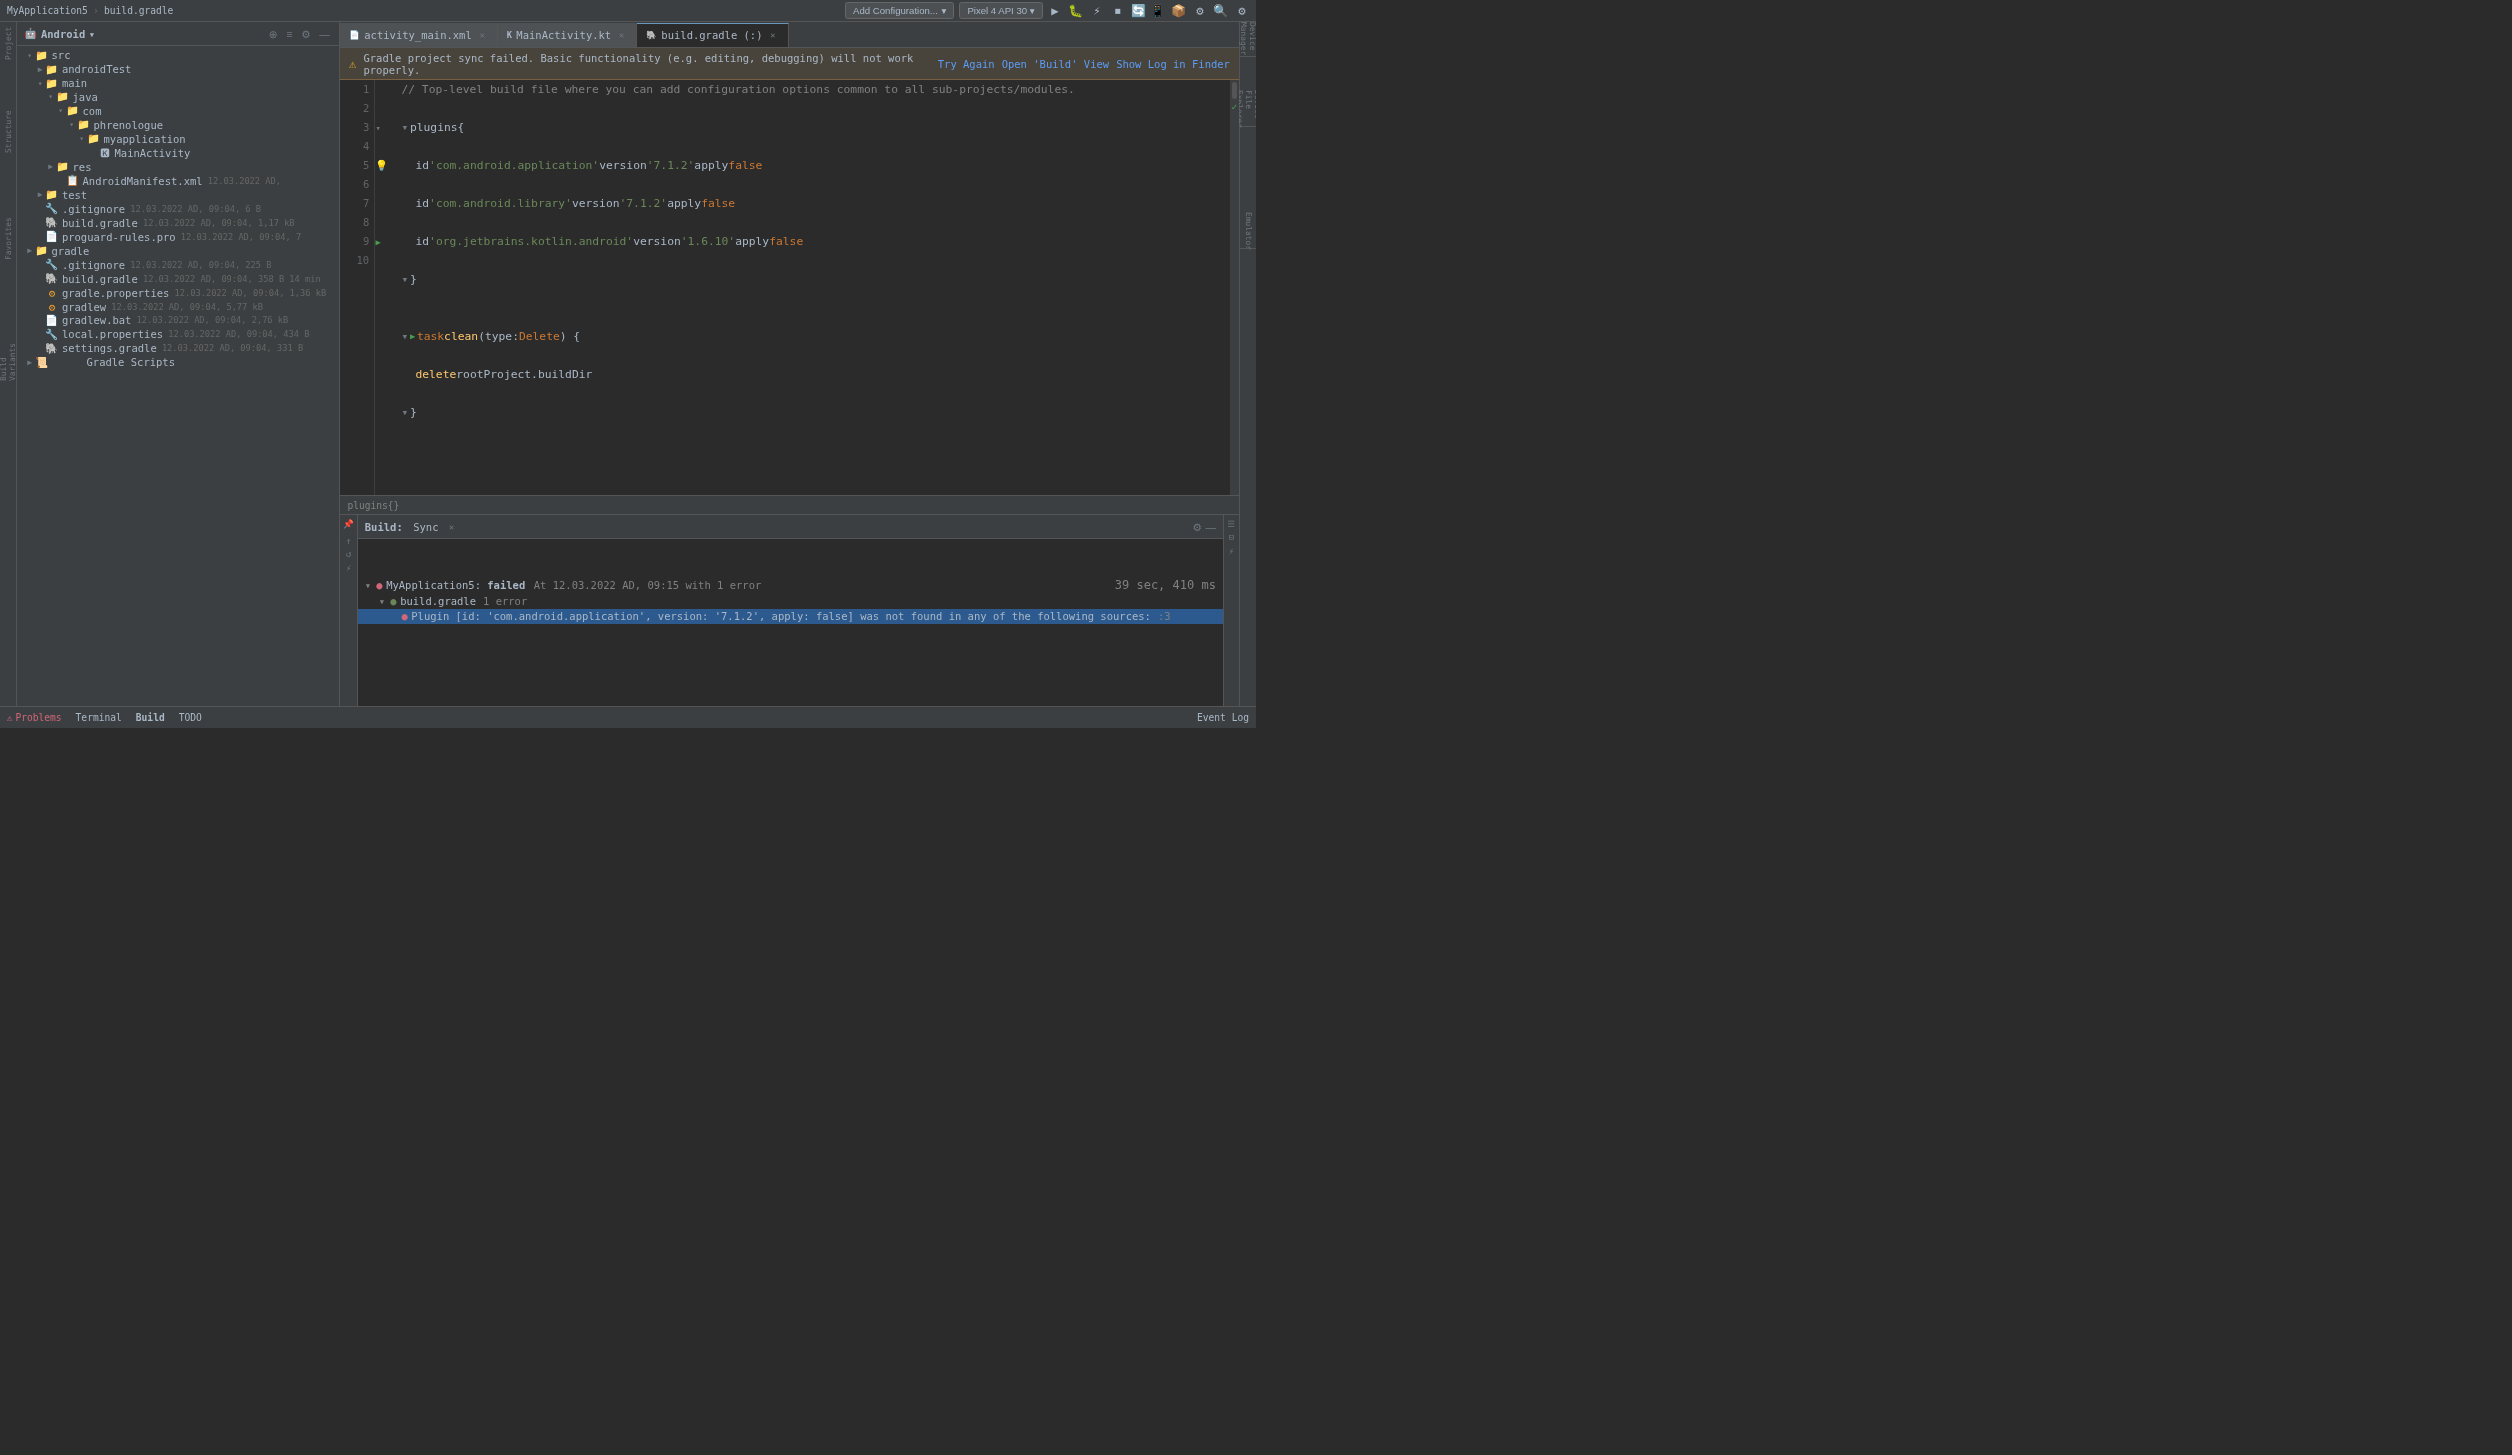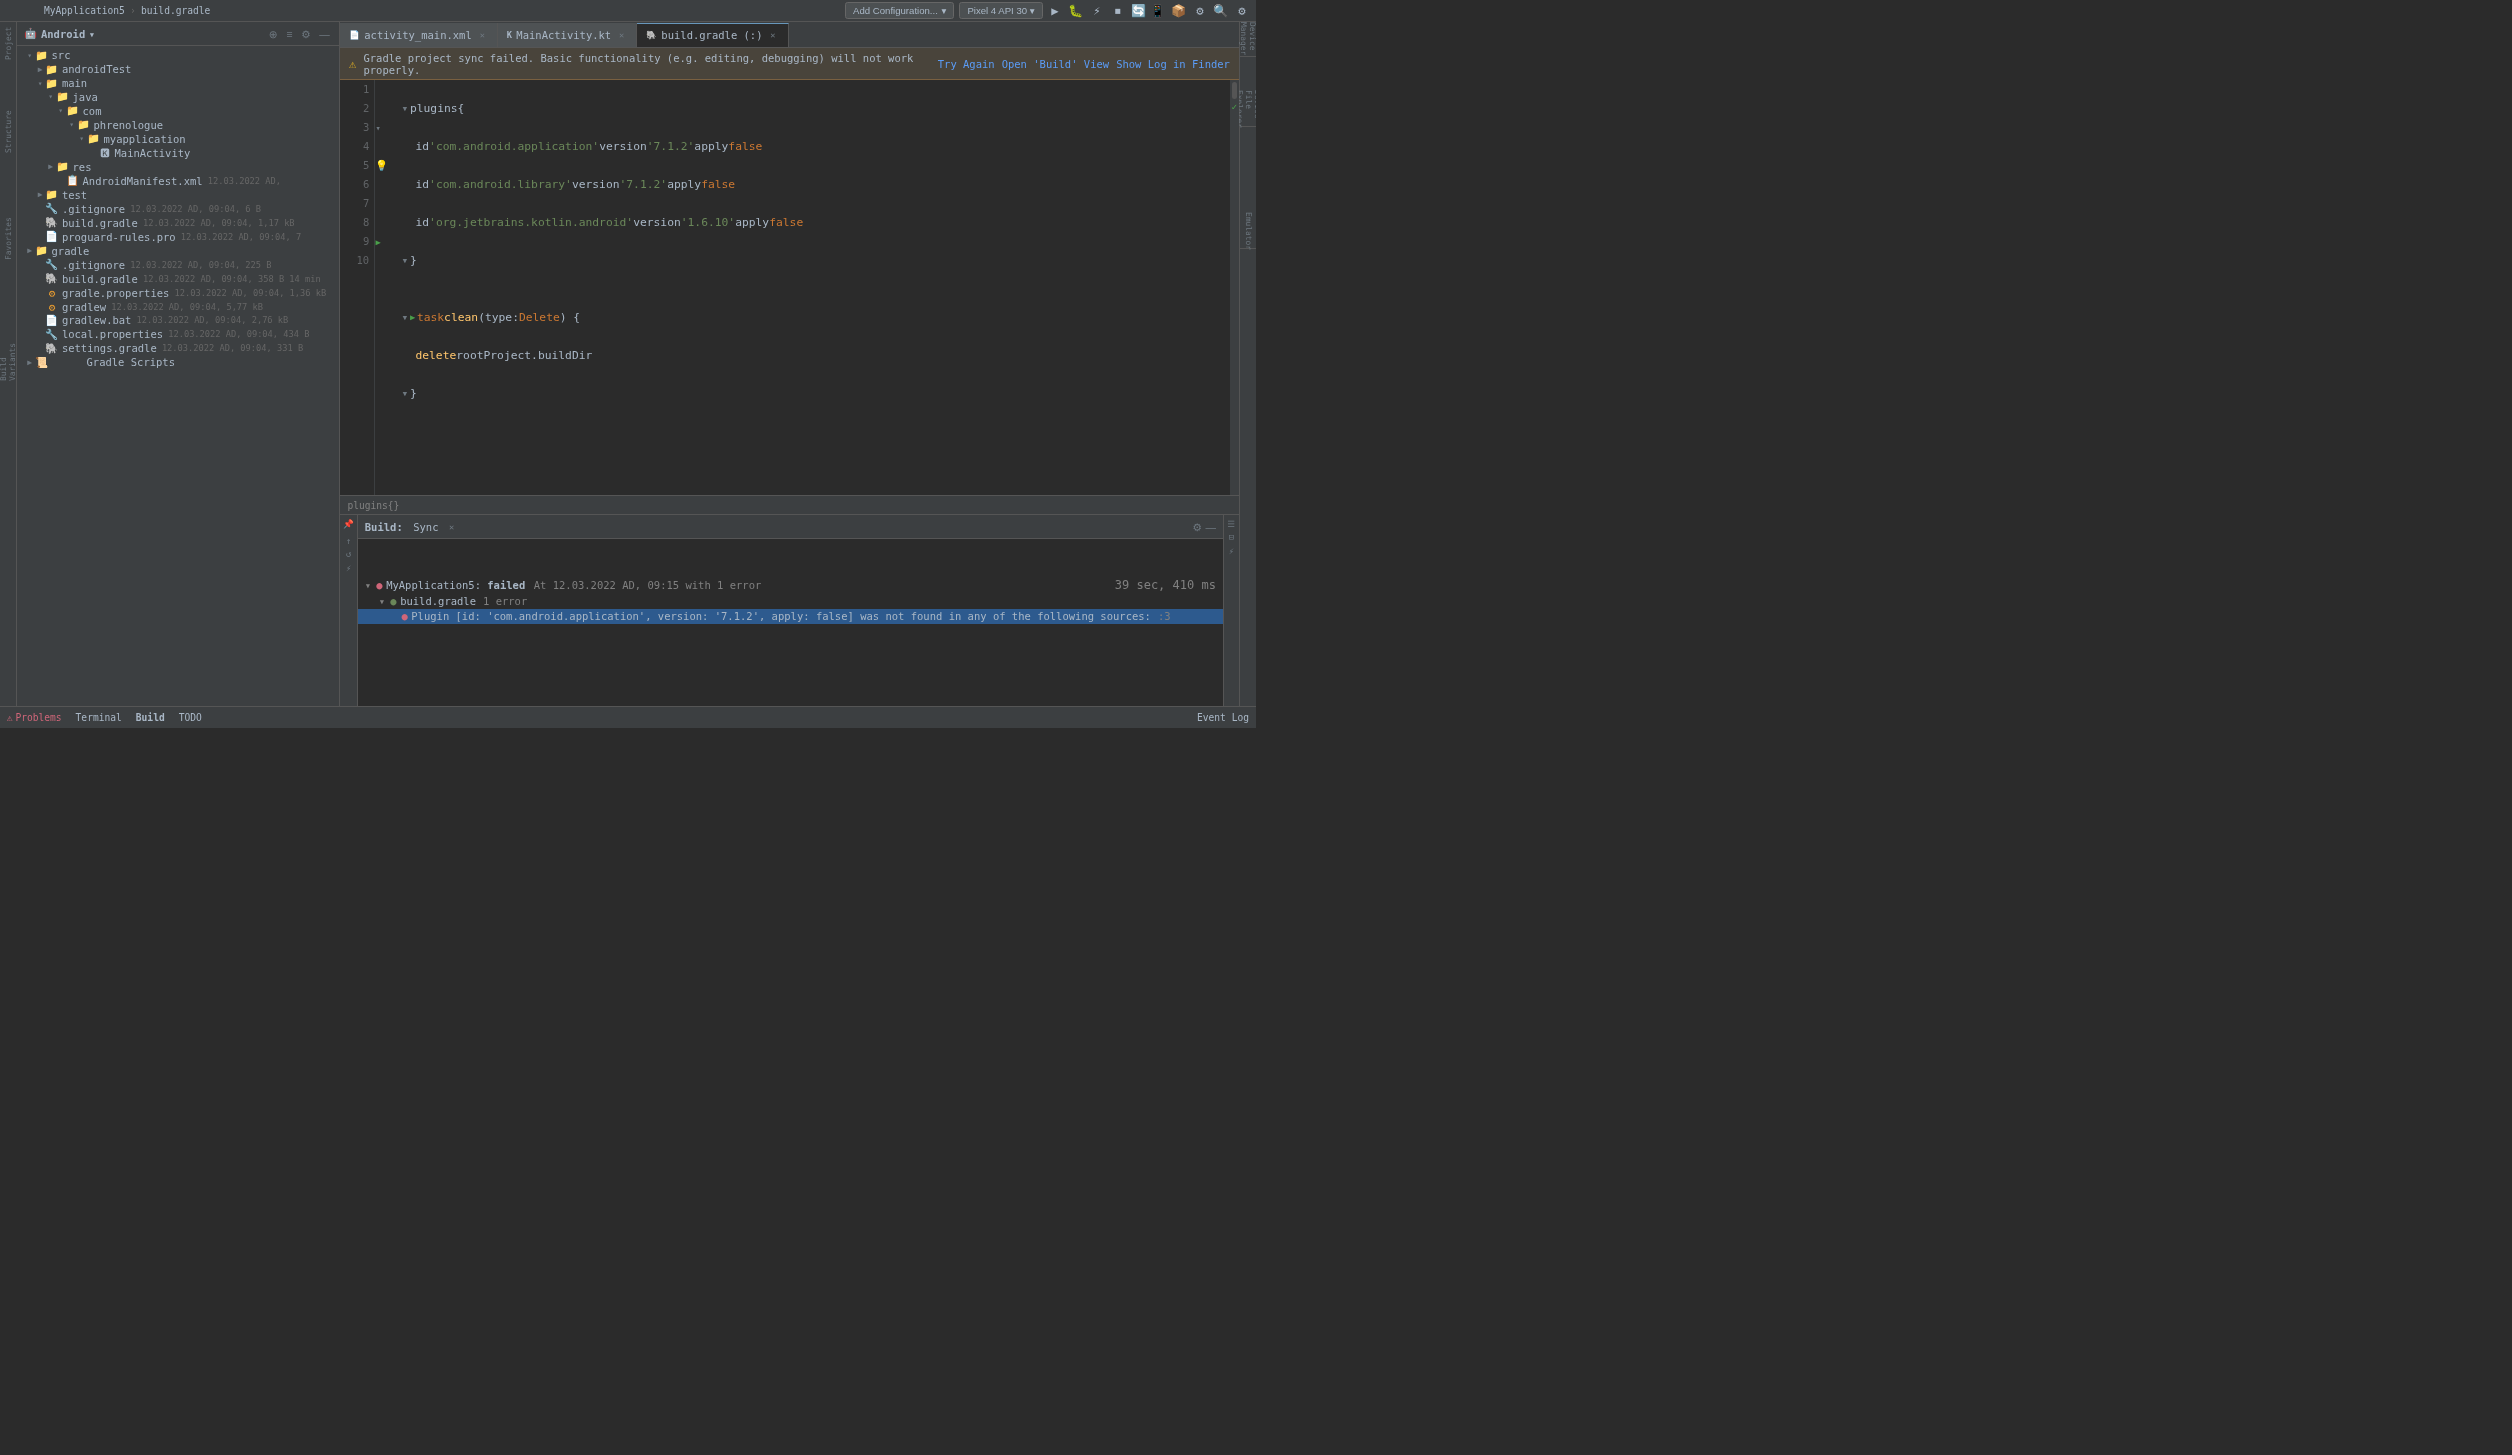--- a/index.html
+++ b/index.html
@@ -22,21 +22,20 @@
       padding: 0 7px;
       border-bottom: 0.9px solid #555;
       font-size: 9.6px;
       color: #a9b7c6;
     }
     .title-bar-left {
       display: flex;
       align-items: center;
       gap: 5.2px;
       flex: 1;
-      margin-left: 37px;
     }
     .title-bar-right {
       display: flex;
       align-items: center;
       gap: 5.2px;
     }
     .breadcrumb-sep { color: #666; }
     .add-config-btn {
       background: #4c5052;
       border: 0.9px solid #666;
@@ -744,20 +743,23 @@
           <div style="height:19px;"></div>
           <div style="height:19px; display:flex;align-items:center;"></div>
           <div style="height:19px; display:flex;align-items:center;">
             <span style="color:#4a9f4a;font-size:8.7px;cursor:pointer;">▶</span>
           </div>
           <div style="height:19px;"></div>
         </div>
 
         <div class="code-content">
 
+          <div class="code-line">
+            <span class="kw-comment">// Top-level build file where you can add configuration options common to all sub-projects/modules.</span>
+          </div>
 
           <div class="code-line">&nbsp;</div>
 
           <div class="code-line">
             <span style="color:#6e7880;margin-right:1.7px;">▾</span>
             <span class="kw-plain">plugins </span>
             <span class="kw-plain">{</span>
           </div>
 
           <div class="code-line">&nbsp;</div>

